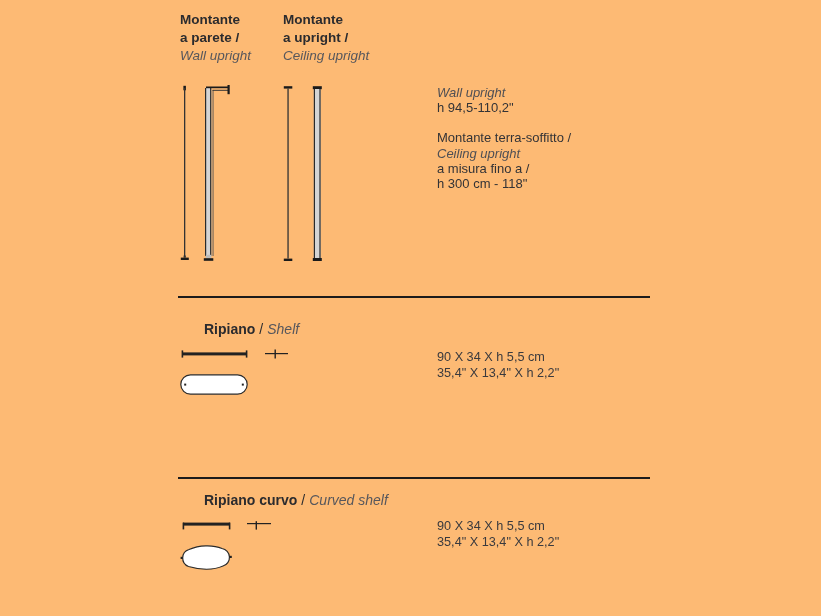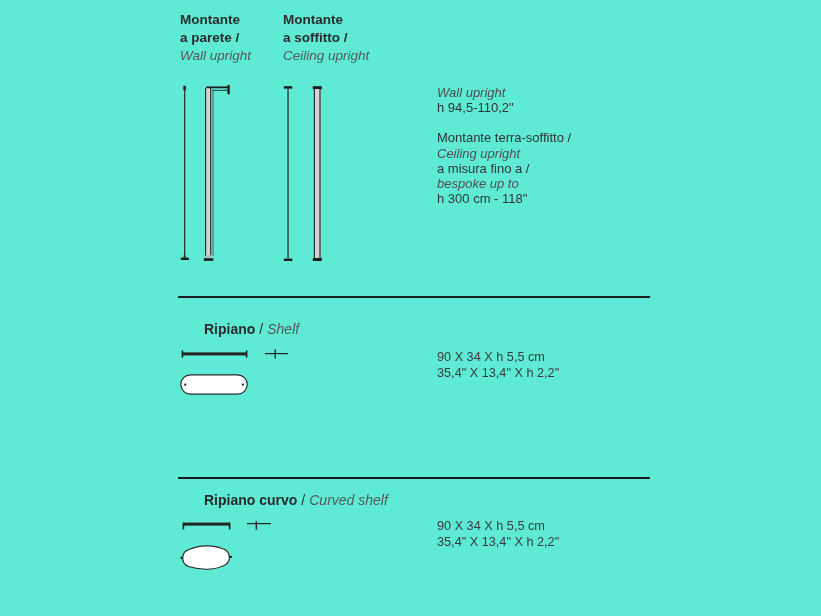--- a/index.html
+++ b/index.html
@@ -1,17 +1,17 @@
 <!DOCTYPE html>
 <html><head>
 <meta charset="utf-8">
 <style>
   html,body{margin:0;padding:0;background:#ffffff;}
   #sheet{
-    position:relative;width:821px;height:616px;background:#5eead4;overflow:hidden;
+    position:relative;width:821px;height:616px;background:#fdba74;overflow:hidden;
     font-family:"Liberation Sans",sans-serif;color:#36363a;
   }
   .abs{position:absolute;}
   
   .col-header{top:11px;font-size:13.5px;line-height:18px;font-weight:600;color:#2b2b2e;}
   .col-header .en{font-weight:400;font-style:italic;color:#57575c;}
   
   .spec-block{width:230px;font-size:13px;line-height:15.2px;color:#36363a;}
   .spec-block .group{margin-bottom:15px;}
   .spec-block .it{color:#333336;}
@@ -32,21 +32,21 @@
 
 <div id="sheet">
 
   <div class="abs col-header" style="left:180px;">
     <div>Montante</div>
     <div>a parete /</div>
     <div class="en">Wall upright</div>
   </div>
   <div class="abs col-header" style="left:283px;">
     <div>Montante</div>
-    <div>a soffitto /</div>
+    <div>a upright /</div>
     <div class="en">Ceiling upright</div>
   </div>
 
   <svg class="abs" style="left:178px;top:85px;" width="160" height="180" viewBox="0 0 160 180">
 
     <g>
       <rect x="5.4" y="0.8" width="2.5" height="4.5" fill="#1a1a1a"></rect>
       <rect x="6" y="3" width="1.3" height="169" fill="#333"></rect>
       <rect x="5.6" y="170.5" width="2.2" height="2.2" fill="#333"></rect>
       <rect x="2.8" y="172.6" width="8" height="2.4" fill="#1a1a1a"></rect>
@@ -81,21 +81,20 @@
 
   <div class="abs spec-block" style="left:437px;top:85px;">
     <div class="group">
       <div class="en">Wall upright</div>
       <div class="it">h 94,5-110,2"</div>
     </div>
     <div class="group">
       <div class="it">Montante terra-soffitto /</div>
       <div class="en">Ceiling upright</div>
       <div class="it">a misura fino a /</div>
-      <div class="en">bespoke up to</div>
       <div class="it">h 300 cm - 118"</div>
     </div>
   </div>
 
   <div class="abs divider" style="left:178px;top:296px;width:472px;"></div>
 
   <div class="abs section-title" style="left:180px;top:320px;">
     <span class="it">Ripiano</span><span class="sep">/</span><span class="en">Shelf</span>
   </div>
 

